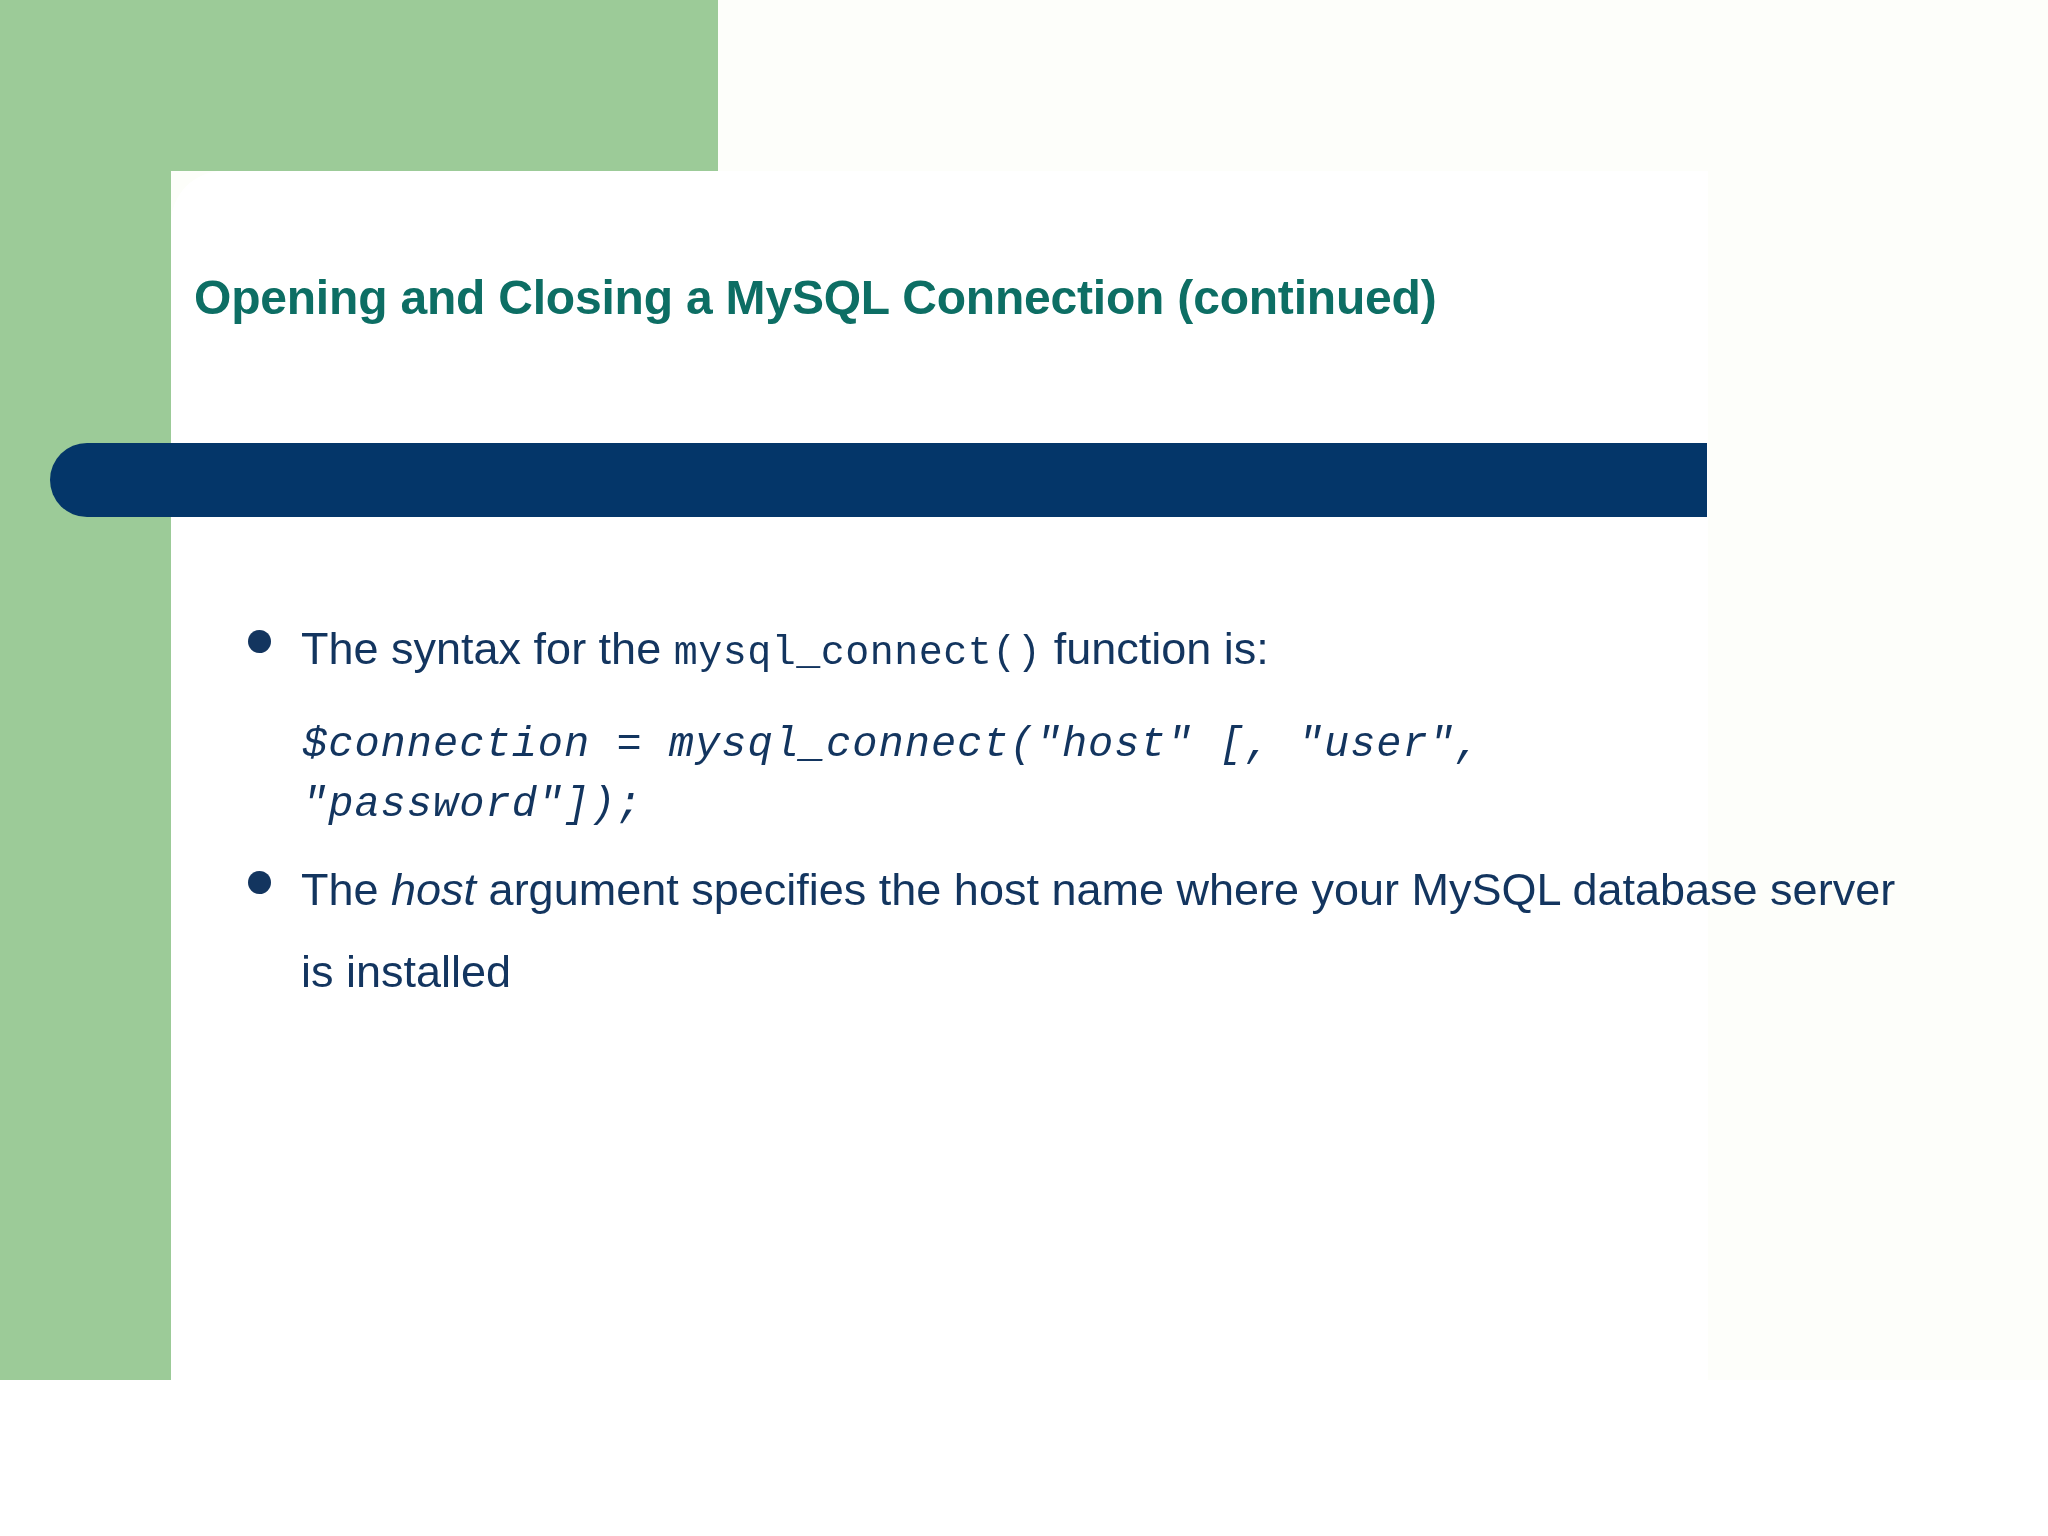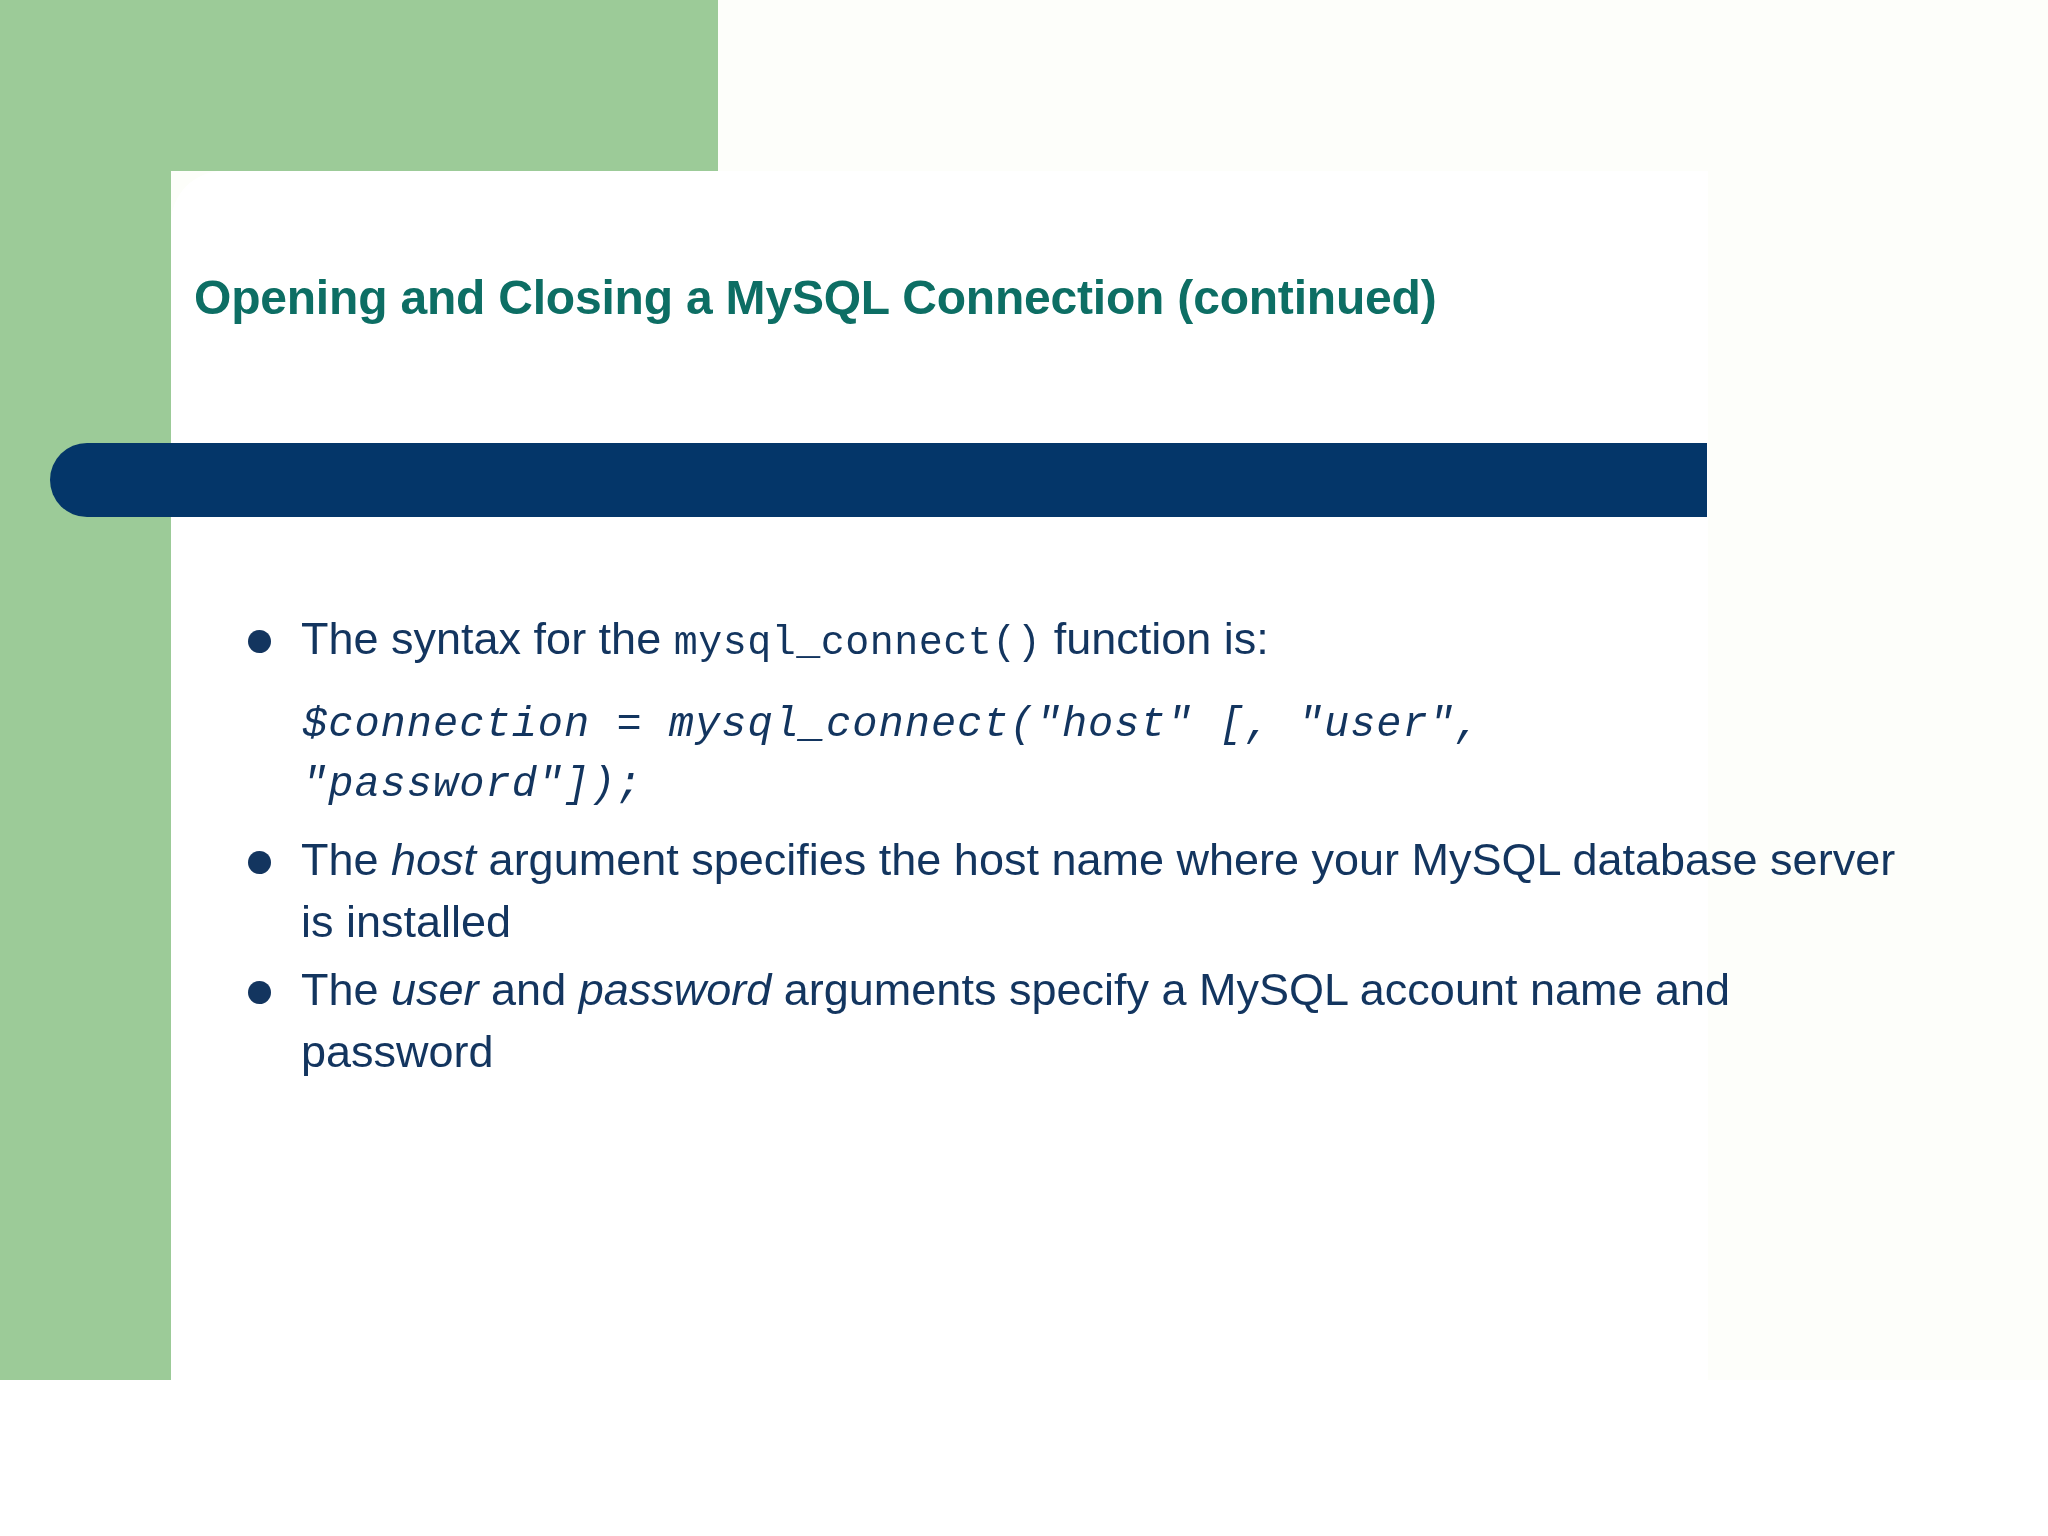--- a/index.html
+++ b/index.html
@@ -84,21 +84,21 @@
     width: 23px;
     height: 23px;
     border-radius: 50%;
     background: #13355f;
     margin-top: 22px;
     margin-right: 30px;
   }
   .bullet-text {
     flex: 1 1 auto;
     font-size: 45px;
-    line-height: 62px;
+    line-height: 82px;
     color: #13355f;
   }
   .bullet-text .mono {
     font-family: "Liberation Mono", "DejaVu Sans Mono", monospace;
     font-size: 40px;
     letter-spacing: 0.5px;
   }
   .bullet-text em {
     font-style: italic;
   }
@@ -146,24 +146,18 @@
 
     <div class="code-block">$connection = mysql_connect("host" [, "user", "password"]);</div>
 
     <div class="bullet-row">
       <div class="bullet-dot"></div>
       <div class="bullet-text">
         <span>The </span><em>host</em><span> argument specifies the host name where your MySQL database server is installed</span>
       </div>
     </div>
 
-    <div class="bullet-row">
-      <div class="bullet-dot"></div>
-      <div class="bullet-text">
-        <span>The </span><em>user</em><span> and </span><em>password</em><span> arguments specify a MySQL account name and password</span>
-      </div>
-    </div>
 
   </div>
 
   <div class="page-number">5</div>
 
 </div>
 
 </body></html>

